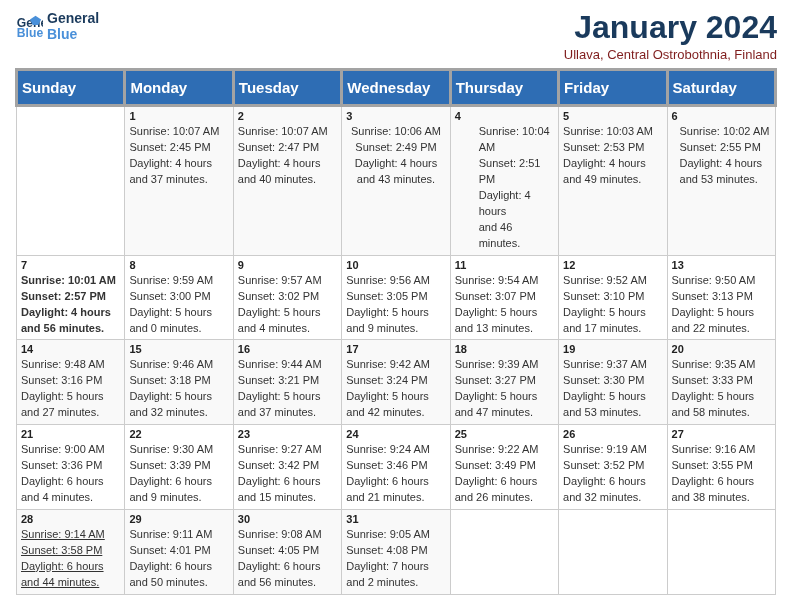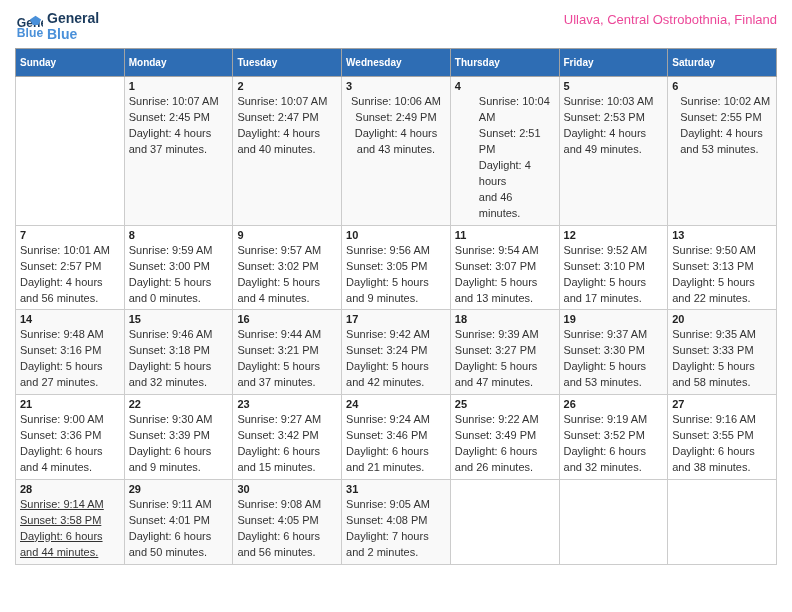--- a/index.html
+++ b/index.html
@@ -34,36 +34,36 @@
       text-align: right;
     }
     .month-title {
       font-size: 32px;
       font-weight: bold;
       color: #1a3a5c;
       line-height: 1.1;
     }
     .subtitle {
       font-size: 13px;
-      color: #ec4899;
+      color: #7f1d1d;
       margin-top: 2px;
     }
     .calendar {
       width: 100%;
       border-collapse: collapse;
       table-layout: fixed;
     }
     .calendar thead tr th {
       background: #2e6db4;
       color: #fff;
-      font-size: 10px;
+      font-size: 15px;
       font-weight: bold;
       padding: 8px 4px;
       text-align: left;
-      border: 1px solid #a3a3a3;
+      border: 3px solid #a3a3a3;
     }
     .calendar tbody tr td {
       border: 1px solid #ccc;
       vertical-align: top;
       padding: 3px 4px;
       font-size: 9px;
       color: #333;
       height: 82px;
       background: #fff;
     }
@@ -98,20 +98,21 @@
         <polygon points="22,4 28,8 25,14 19,14 16,8" fill="#4a90d9"></polygon>
       </svg>
       <div>
         <div style="display:flex; flex-direction:column; line-height:1.15;">
           <span style="font-size:14px; font-weight:bold; color:#1a3a5c;">General</span>
           <span style="font-size:14px; font-weight:bold; color:#4a90d9;">Blue</span>
         </div>
       </div>
     </div>
     <div class="title-block">
+      <div class="month-title">January 2024</div>
       <div class="subtitle">Ullava, Central Ostrobothnia, Finland</div>
     </div>
   </div>
 
   <table class="calendar">
     <thead>
       <tr>
       <th>Sunday</th>
           <th>Monday</th>
           <th>Tuesday</th>
@@ -163,21 +164,21 @@
             <span class="day-num">6</span>
             <div class="day-info" style="white-space: pre-line; margin-left: 8px;">Sunrise: 10:02 AM
 Sunset: 2:55 PM
 Daylight: 4 hours
 and 53 minutes.</div>
           </td>
         </tr>
         <tr>
           <td>
             <span class="day-num">7</span>
-            <div class="day-info" style="white-space: pre-line;">Sunrise: 10:01 AM
+            <div class="day-info" style="white-space: pre-line; font-weight: bold;">Sunrise: 10:01 AM
 Sunset: 2:57 PM
 Daylight: 4 hours
 and 56 minutes.</div>
           </td>
           <td>
             <span class="day-num">8</span>
             <div class="day-info" style="white-space: pre-line;">Sunrise: 9:59 AM
 Sunset: 3:00 PM
 Daylight: 5 hours
 and 0 minutes.</div>

